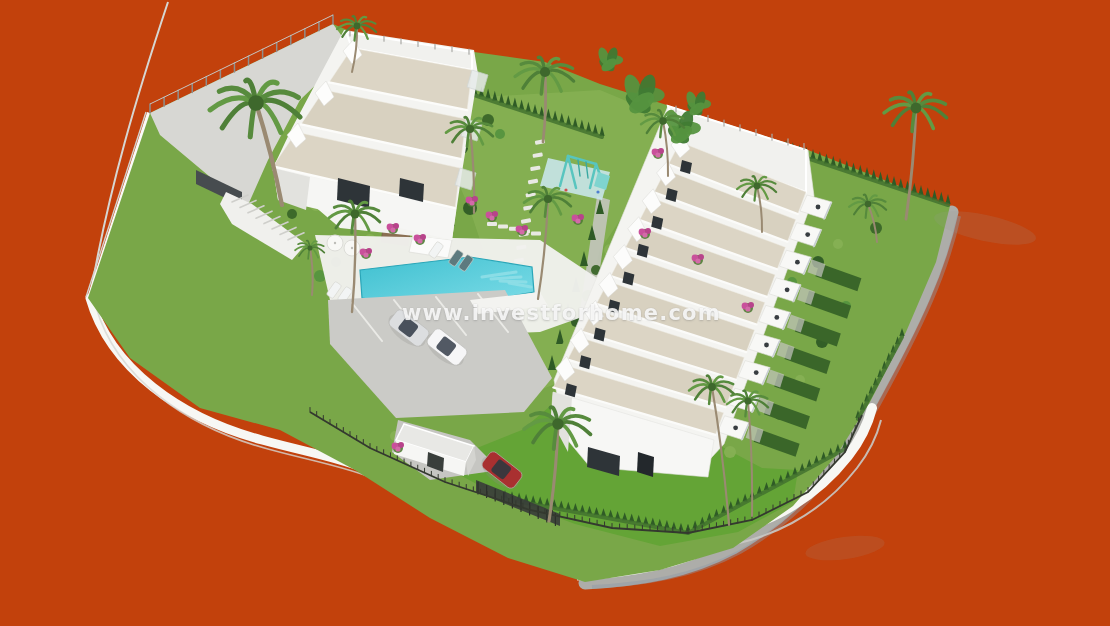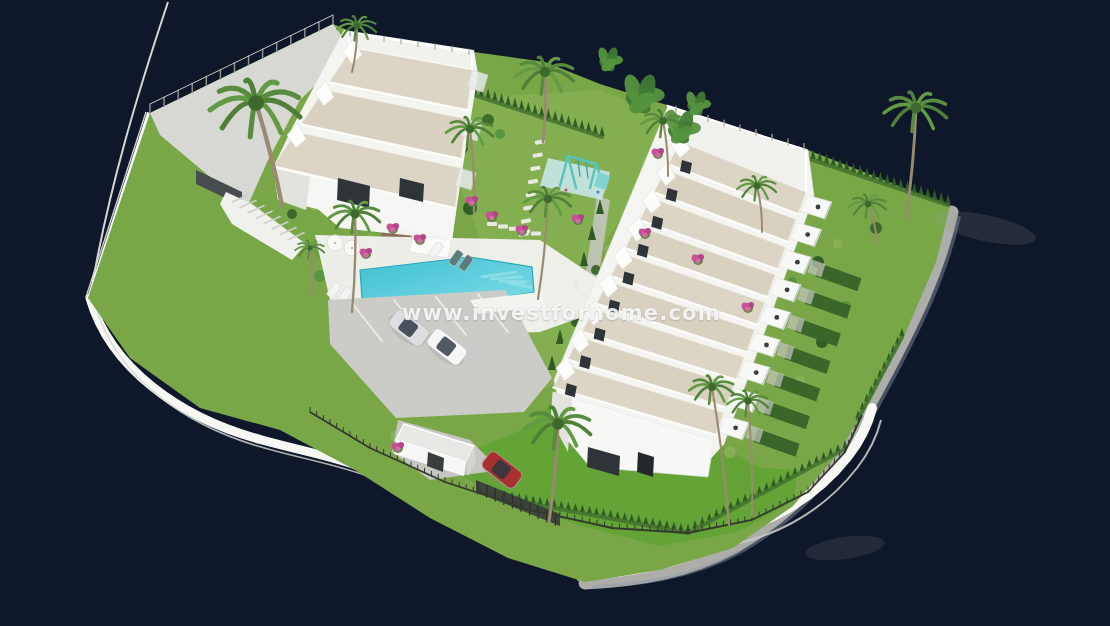--- a/index.html
+++ b/index.html
@@ -1,16 +1,16 @@
 <!DOCTYPE html>
 <html><head>
 <meta charset="utf-8">
 <style>
   html,body{margin:0;padding:0;background:#ffffff;}
-  #stage{position:relative;width:1110px;height:626px;overflow:hidden;background:#0f172a;
+  #stage{position:relative;width:1110px;height:626px;overflow:hidden;background:#c2410c;
          font-family:"DejaVu Sans","Liberation Sans",sans-serif;}
   #stage svg{position:absolute;left:0;top:0;}
   .watermark{
     position:absolute;left:402px;top:301px;white-space:nowrap;
     font-family:"DejaVu Sans","Liberation Sans",sans-serif;
     font-weight:bold;font-size:21px;letter-spacing:1.2px;
     color:rgba(255,255,255,0.85);
     text-shadow:0 1px 2px rgba(110,110,110,0.30), 0 0 1px rgba(140,140,140,0.35);
     pointer-events:none;
   }

